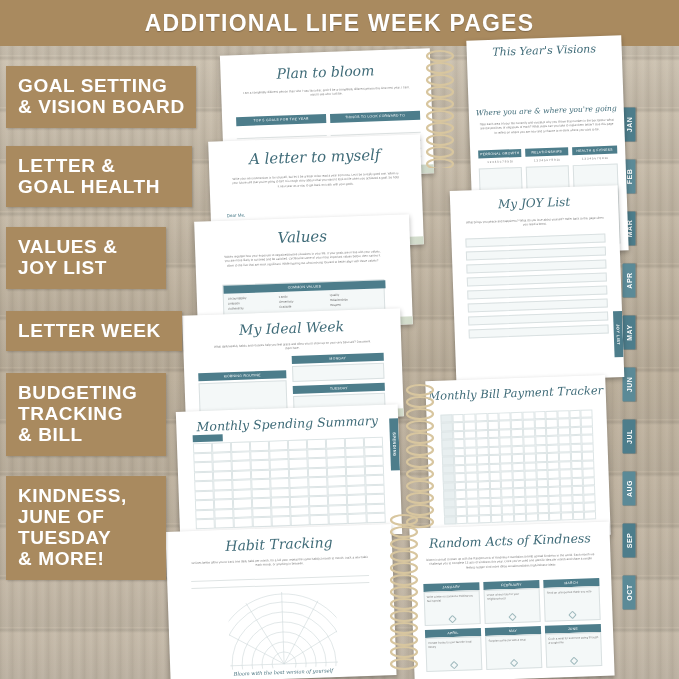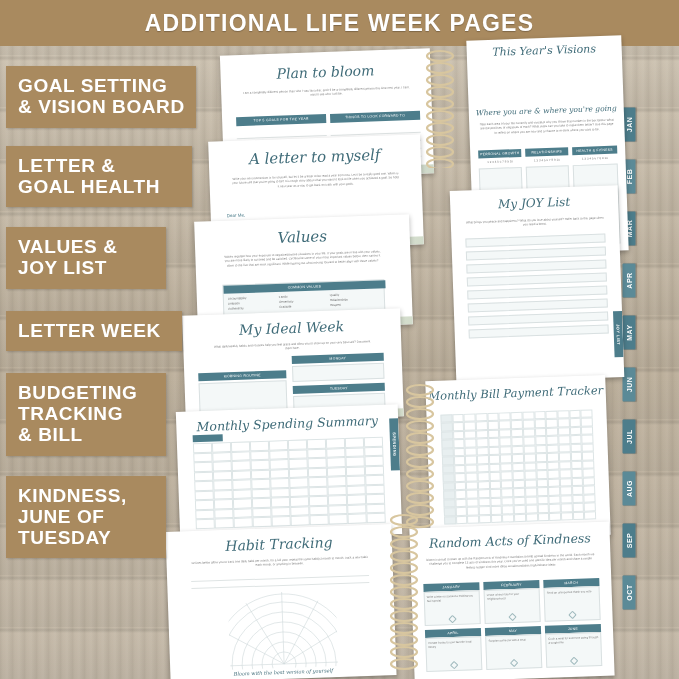--- a/index.html
+++ b/index.html
@@ -674,14 +674,15 @@
   </div>
   <div class="label-box lb5">
     <span>BUDGETING</span>
     <span>TRACKING</span>
     <span>&amp; BILL</span>
   </div>
   <div class="label-box lb6">
     <span>KINDNESS,</span>
     <span>JUNE OF</span>
     <span>TUESDAY</span>
+    <span>&amp; MORE!</span>
   </div>
 </div>
 
 </body></html>

